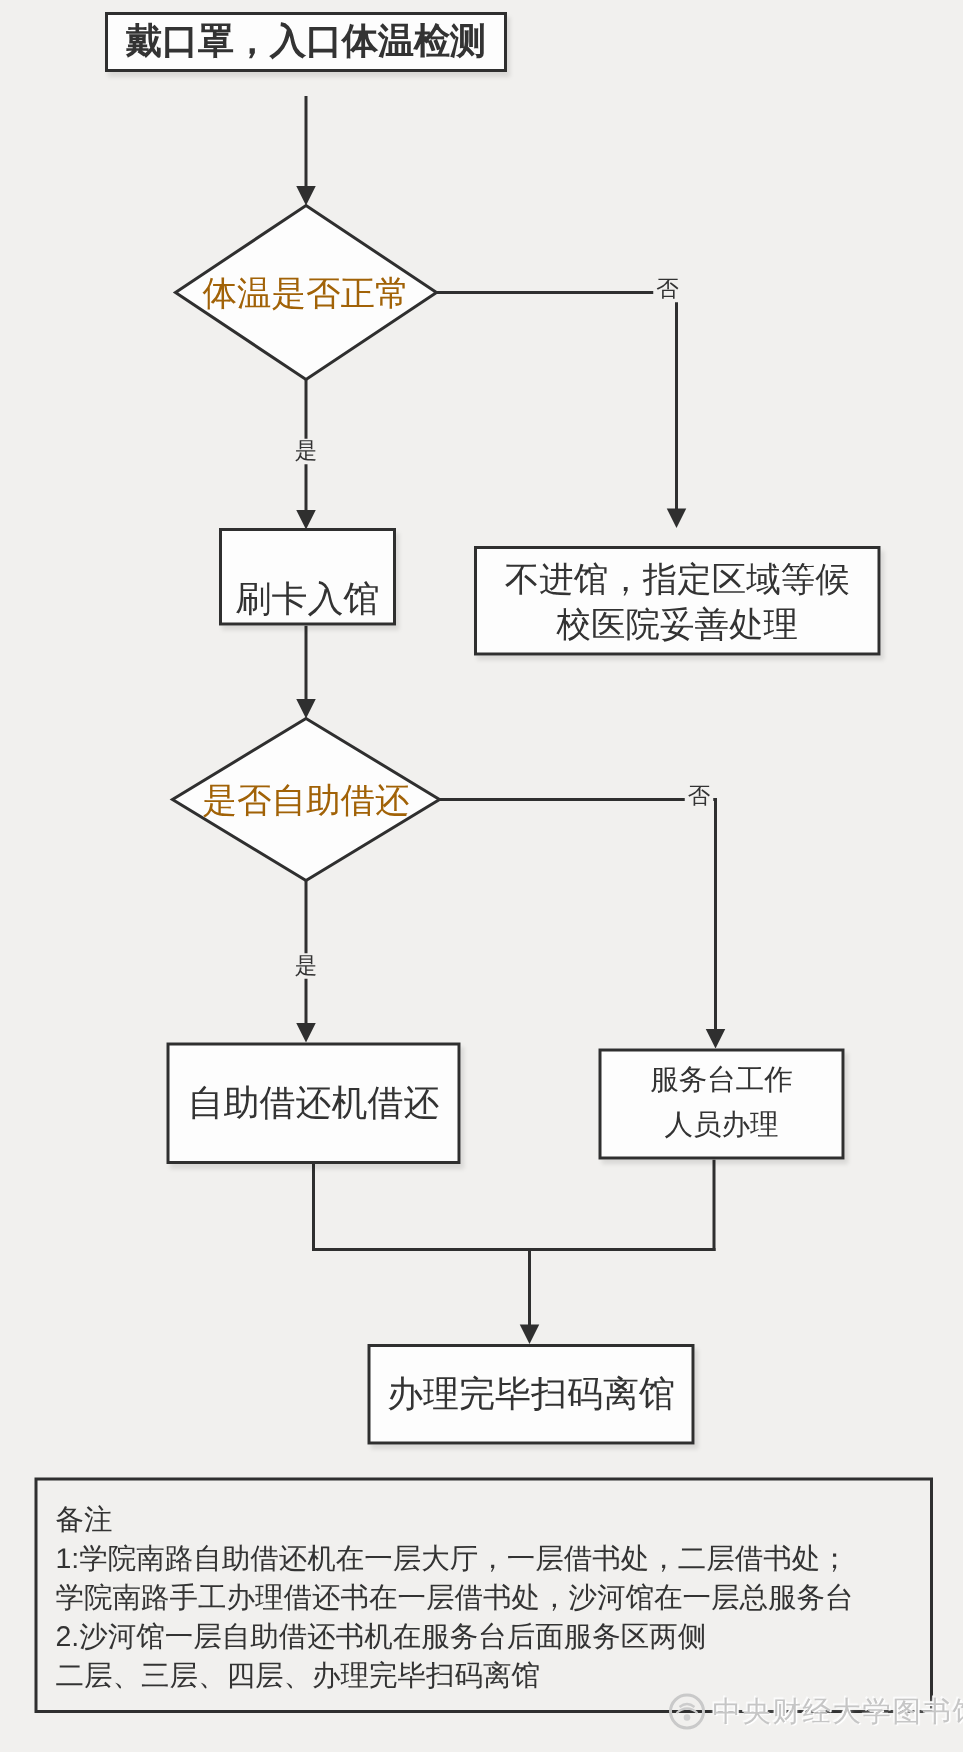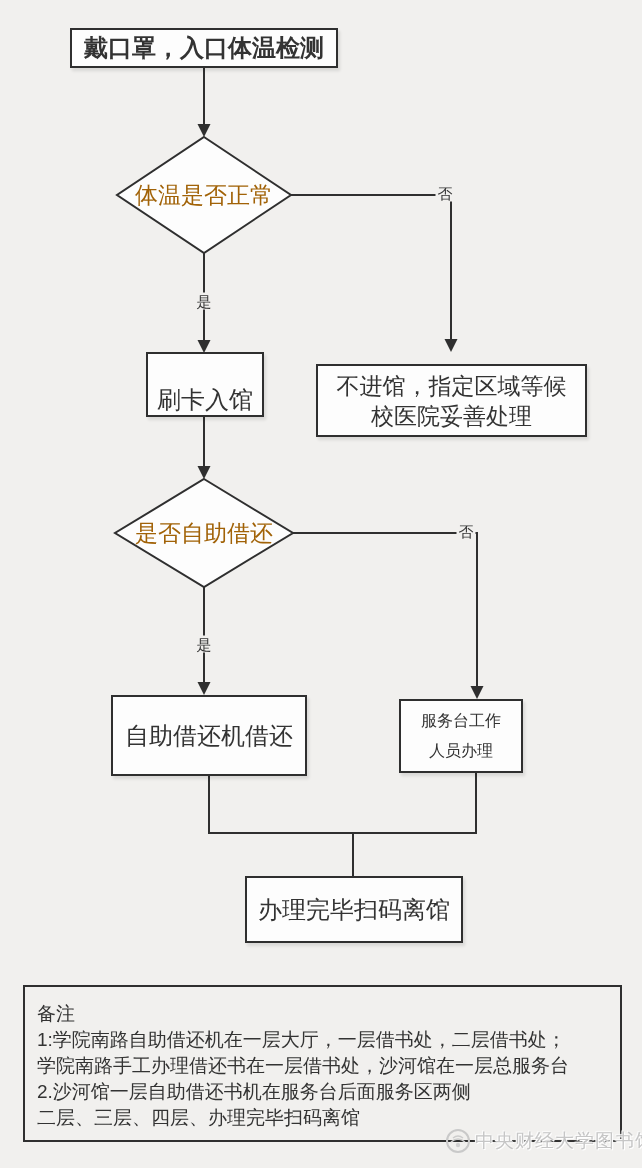--- a/index.html
+++ b/index.html
@@ -69,21 +69,21 @@
       <polygon points="470.5,686 483.5,686 477,699"></polygon>
       <polygon points="197.5,682 210.5,682 204,695"></polygon>
       <polygon points="346.5,883 359.5,883 353,896"></polygon>
     </g>
     <g stroke="#2f2f2f" stroke-width="2" fill="#fdfdfd">
       <polygon points="204,137 291,195 204,253 117,195"></polygon>
       <polygon points="204,479 293,533 204,587 115,533"></polygon>
     </g>
   </svg>
 
-  <div class="node" style="left:70px;top:28px;width:268px;height:40px;font-weight:bold;">
+  <div class="node" style="left:70px;top:8px;width:268px;height:40px;font-weight:bold;">
     <span>戴口罩，入口体温检测</span>
   </div>
 
   <div class="diamond-label" style="left:117px;top:170px;width:174px;height:50px;">体温是否正常</div>
 
   <div class="edge-label" style="left:445px;top:193px;">否</div>
   <div class="edge-label" style="left:204px;top:301px;">是</div>
 
   <div class="node" style="left:146px;top:352px;width:118px;height:65px;justify-content:flex-end;">
     <span>刷卡入馆</span>
@@ -96,26 +96,26 @@
 
   <div class="diamond-label" style="left:114px;top:508px;width:180px;height:50px;">是否自助借还</div>
 
   <div class="edge-label" style="left:466px;top:531px;">否</div>
   <div class="edge-label" style="left:204px;top:644px;">是</div>
 
   <div class="node" style="left:111px;top:695px;width:196px;height:81px;">
     <span>自助借还机借还</span>
   </div>
 
-  <div class="node" style="left:399px;top:699px;width:124px;height:74px;font-size:16px;">
+  <div class="node" style="left:399px;top:699px;width:164px;height:74px;font-size:19px;">
     <div>服务台工作</div>
     <div>人员办理</div>
   </div>
 
-  <div class="node" style="left:245px;top:876px;width:218px;height:67px;">
+  <div class="node" style="left:245px;top:896px;width:218px;height:67px;">
     <span>办理完毕扫码离馆</span>
   </div>
 
   <div class="notes">
     <div>备注</div>
     <div>1:学院南路自助借还机在一层大厅，一层借书处，二层借书处；</div>
     <div>学院南路手工办理借还书在一层借书处，沙河馆在一层总服务台</div>
     <div>2.沙河馆一层自助借还书机在服务台后面服务区两侧</div>
     <div>二层、三层、四层、办理完毕扫码离馆</div>
   </div>

